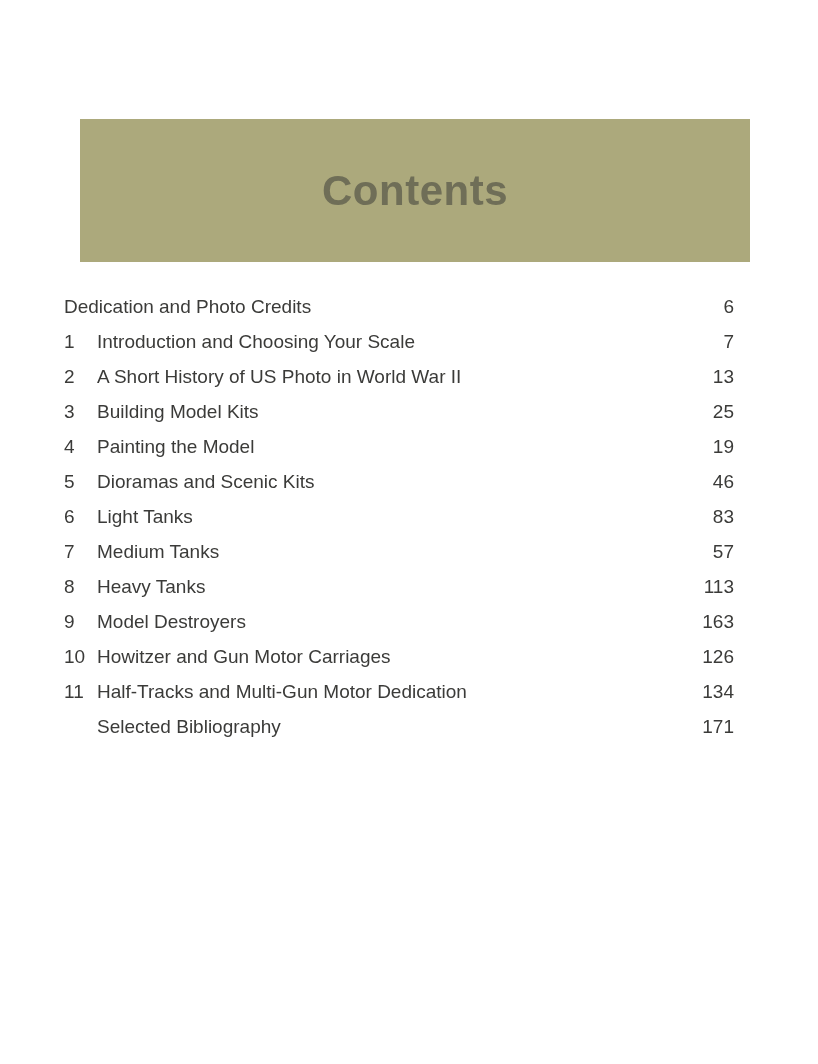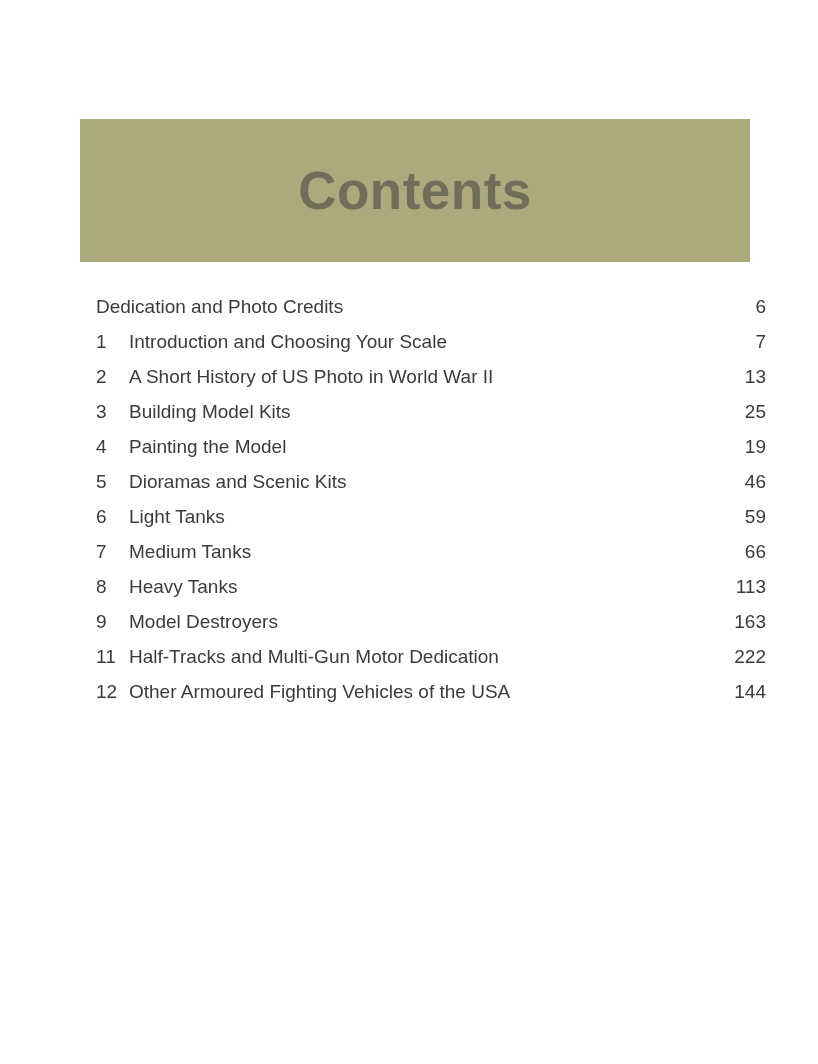--- a/index.html
+++ b/index.html
@@ -20,27 +20,27 @@
     left: 80px;
     top: 119px;
     width: 670px;
     height: 143px;
     display: flex;
     align-items: center;
     justify-content: center;
   }
   .banner-title {
     margin: 0;
-    font-size: 53px;
+    font-size: 42px;
     font-weight: bold;
     letter-spacing: 0.5px;
   }
   .toc {
     position: absolute;
-    left: 96px;
+    left: 64px;
     top: 289px;
     width: 670px;
   }
   .toc-row {
     display: flex;
     height: 35px;
     line-height: 35px;
     font-size: 19px;
   }
   .toc-num {
@@ -99,50 +99,55 @@
 
     <div class="toc-row">
       <span class="toc-num">5</span>
       <span class="toc-title">Dioramas and Scenic Kits</span>
       <span class="toc-page">46</span>
     </div>
 
     <div class="toc-row">
       <span class="toc-num">6</span>
       <span class="toc-title">Light Tanks</span>
-      <span class="toc-page">59</span>
+      <span class="toc-page">83</span>
     </div>
 
     <div class="toc-row">
       <span class="toc-num">7</span>
       <span class="toc-title">Medium Tanks</span>
-      <span class="toc-page">66</span>
+      <span class="toc-page">57</span>
     </div>
 
     <div class="toc-row">
       <span class="toc-num">8</span>
       <span class="toc-title">Heavy Tanks</span>
       <span class="toc-page">113</span>
     </div>
 
     <div class="toc-row">
       <span class="toc-num">9</span>
       <span class="toc-title">Model Destroyers</span>
       <span class="toc-page">163</span>
     </div>
 
+    <div class="toc-row">
+      <span class="toc-num">10</span>
+      <span class="toc-title">Howitzer and Gun Motor Carriages</span>
+      <span class="toc-page">126</span>
+    </div>
 
     <div class="toc-row">
       <span class="toc-num">11</span>
       <span class="toc-title">Half-Tracks and Multi-Gun Motor Dedication</span>
-      <span class="toc-page">222</span>
+      <span class="toc-page">134</span>
     </div>
 
+
     <div class="toc-row">
-      <span class="toc-num">12</span>
-      <span class="toc-title">Other Armoured Fighting Vehicles of the USA</span>
-      <span class="toc-page">144</span>
+      <span class="toc-num"></span>
+      <span class="toc-title">Selected Bibliography</span>
+      <span class="toc-page">171</span>
     </div>
-
 
   </div>
 
 </div>
 
 </body></html>

